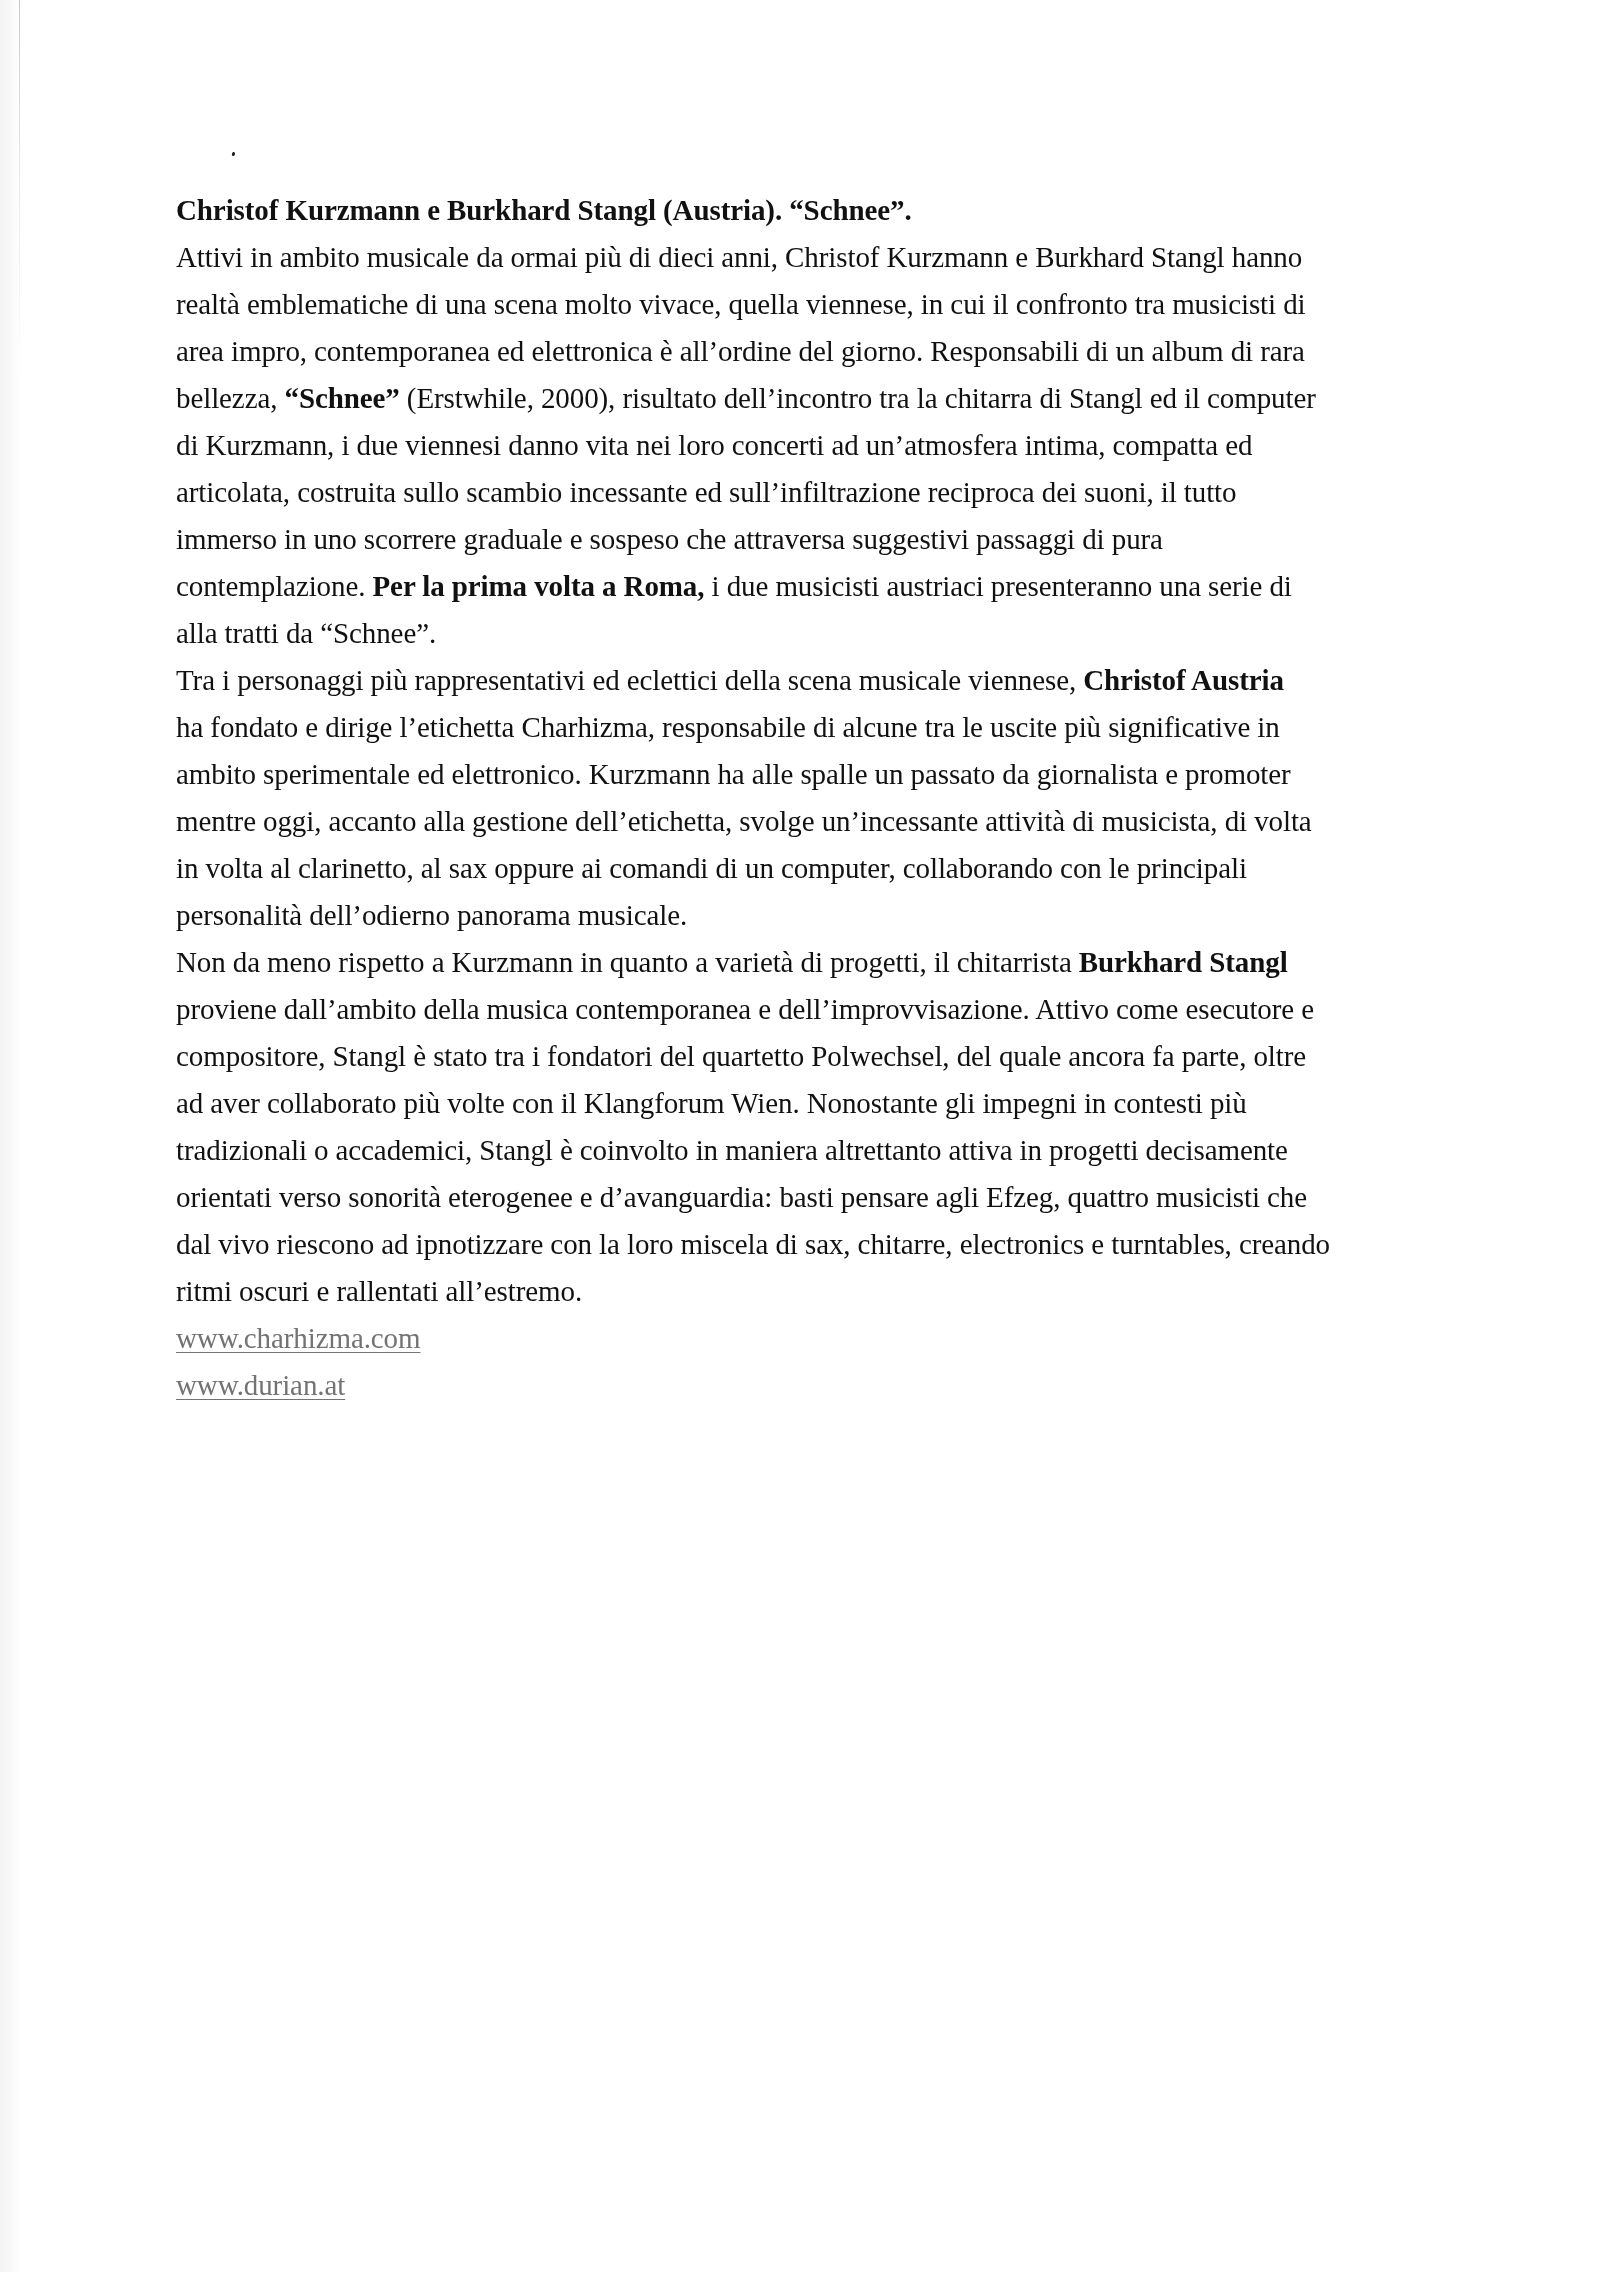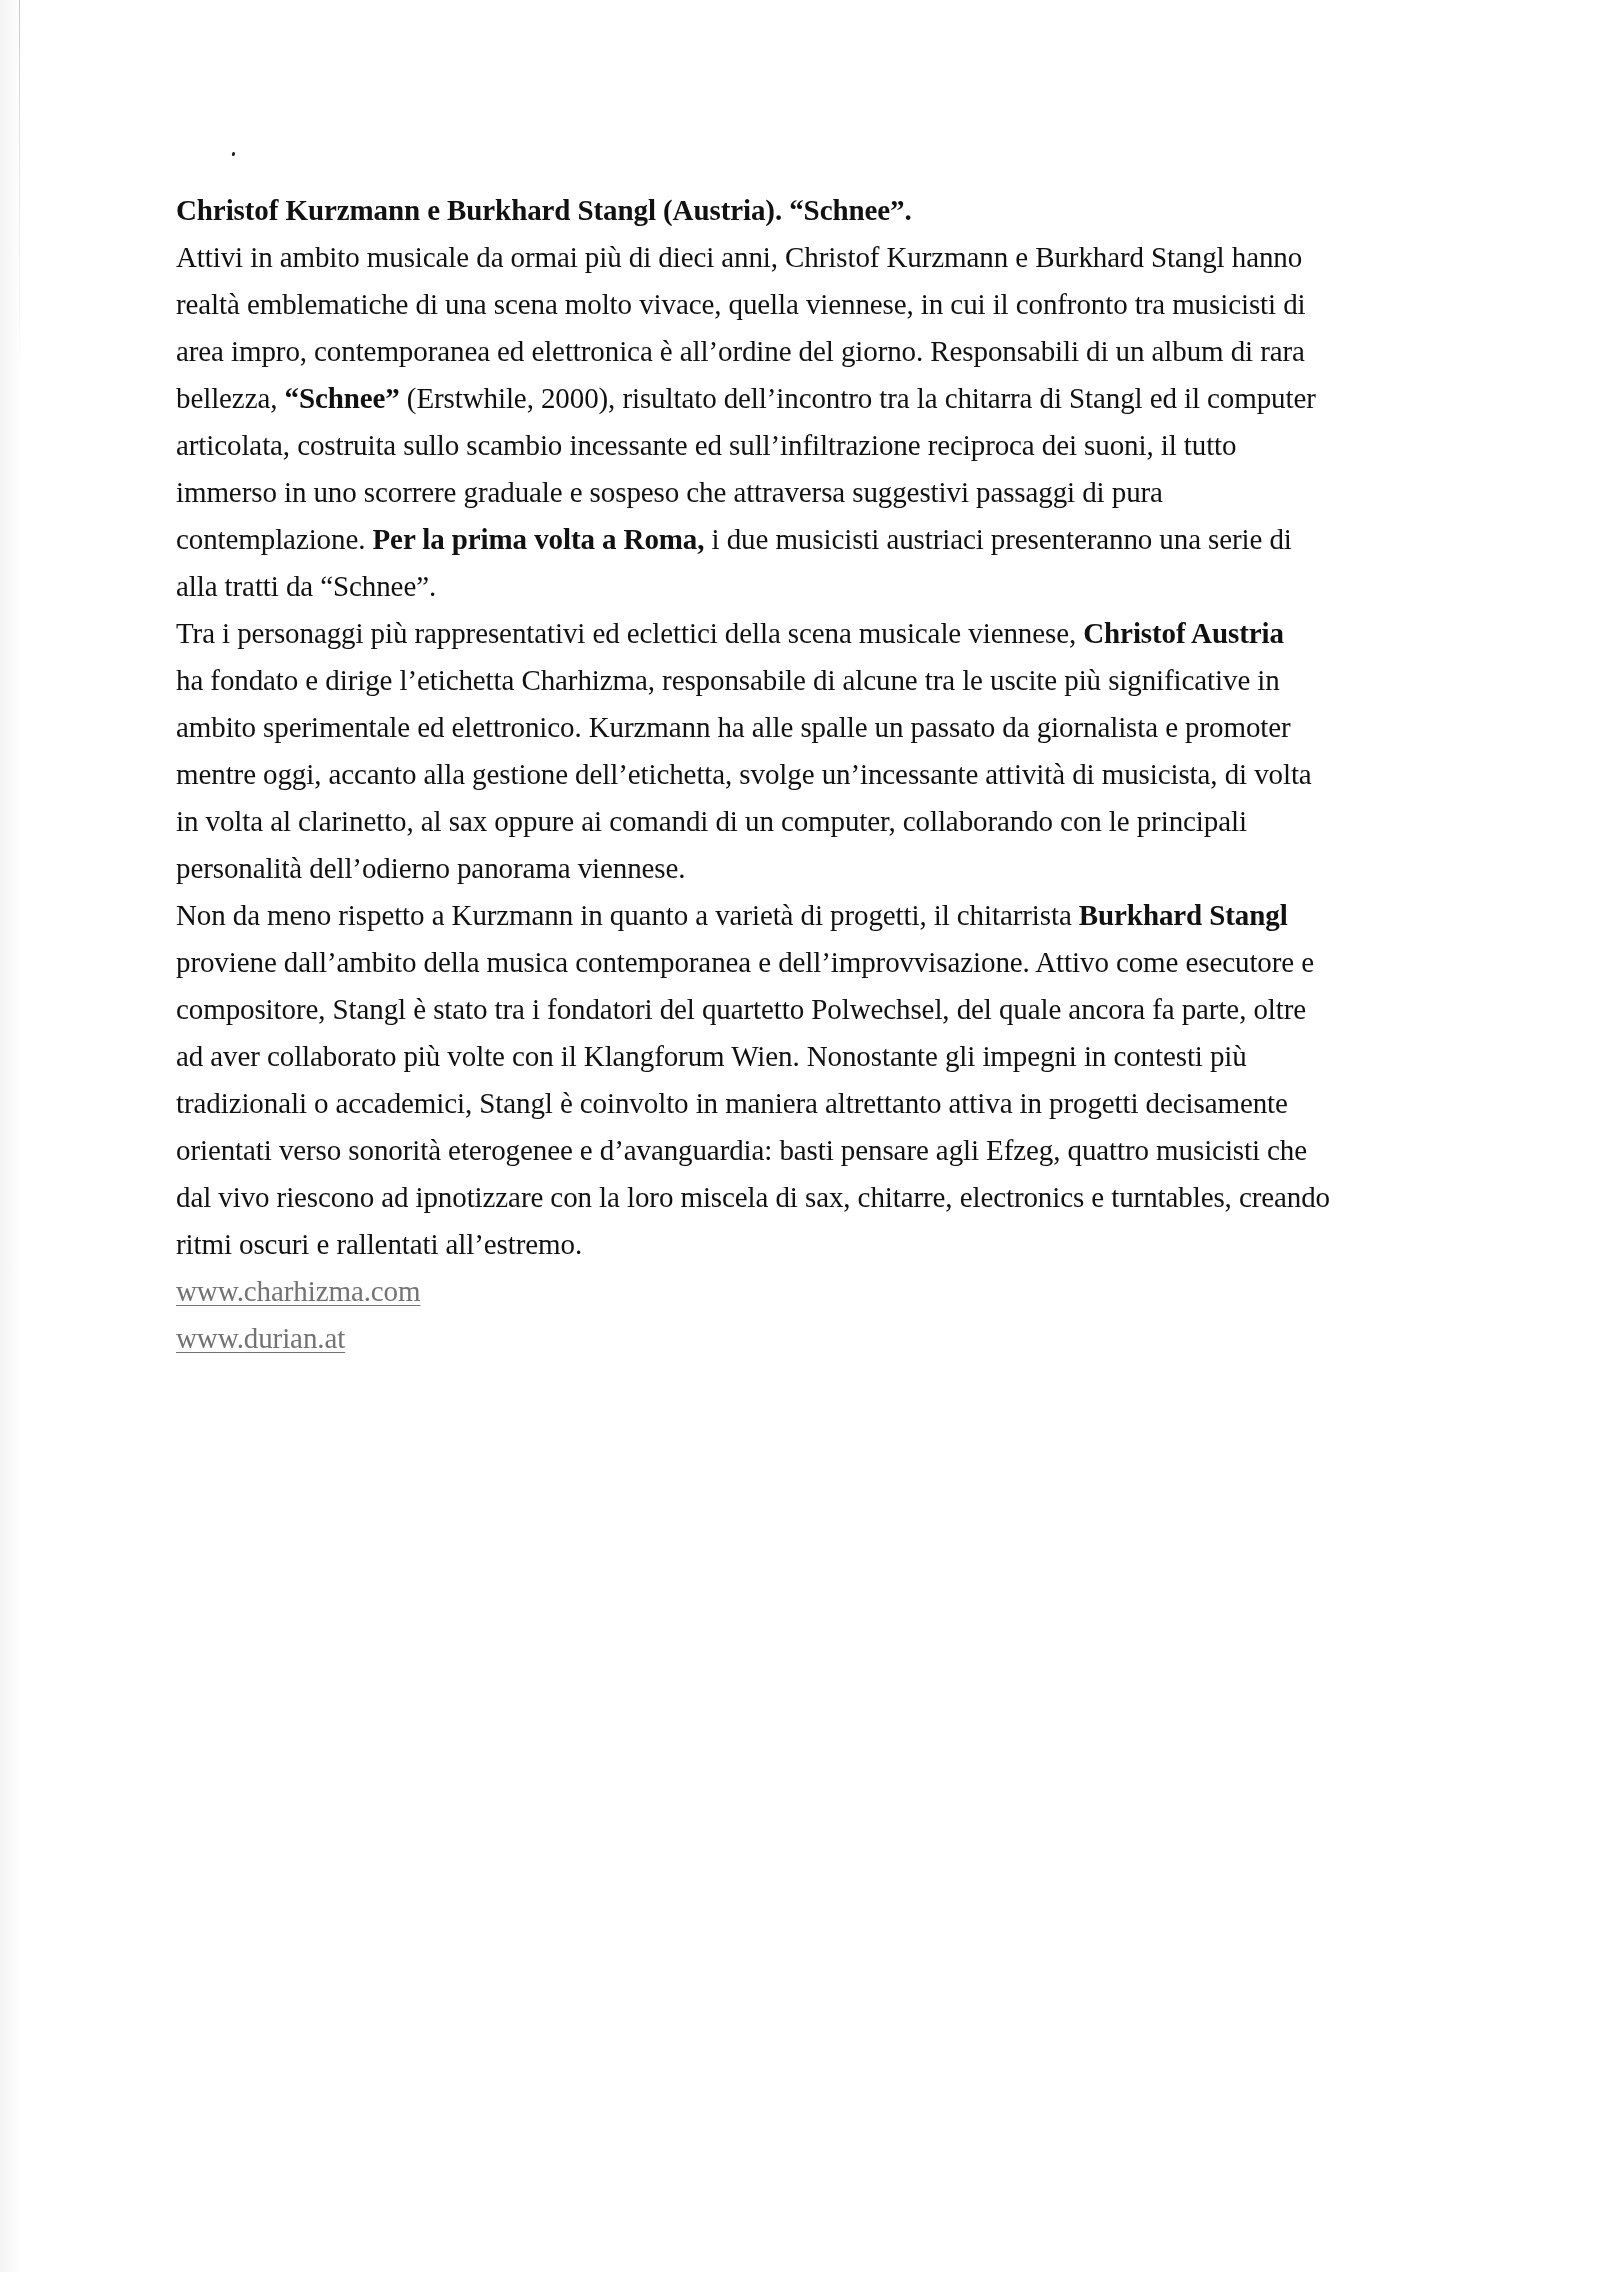--- a/index.html
+++ b/index.html
@@ -76,33 +76,34 @@
   <div class="line">
     <span class="b">Christof Kurzmann e Burkhard Stangl (Austria).</span>
     <span class="b">“Schnee”.</span>
   </div>
 
   <div>
     <span class="line">Attivi in ambito musicale da ormai più di dieci anni, Christof Kurzmann e Burkhard Stangl hanno</span>
     <span class="line">realtà emblematiche di una scena molto vivace, quella viennese, in cui il confronto tra musicisti di</span>
     <span class="line">area impro, contemporanea ed elettronica è all’ordine del giorno. Responsabili di un album di rara</span>
     <span class="line"><span>bellezza, </span><span class="b">“Schnee”</span><span> (Erstwhile, 2000), risultato dell’incontro tra la chitarra di Stangl ed il computer</span></span>
+    <span class="line">di Kurzmann, i due viennesi danno vita nei loro concerti ad un’atmosfera intima, compatta ed</span>
     <span class="line">articolata, costruita sullo scambio incessante ed sull’infiltrazione reciproca dei suoni, il tutto</span>
     <span class="line">immerso in uno scorrere graduale e sospeso che attraversa suggestivi passaggi di pura</span>
     <span class="line"><span>contemplazione. </span><span class="b">Per la prima volta a Roma,</span><span> i due musicisti austriaci presenteranno una serie di</span></span>
     <span class="line">alla tratti da “Schnee”.</span>
   </div>
 
   <div>
     <span class="line"><span>Tra i personaggi più rappresentativi ed eclettici della scena musicale viennese, </span><span class="b">Christof Austria</span></span>
     <span class="line">ha fondato e dirige l’etichetta Charhizma, responsabile di alcune tra le uscite più significative in</span>
     <span class="line">ambito sperimentale ed elettronico. Kurzmann ha alle spalle un passato da giornalista e promoter</span>
     <span class="line">mentre oggi, accanto alla gestione dell’etichetta, svolge un’incessante attività di musicista, di volta</span>
     <span class="line">in volta al clarinetto, al sax oppure ai comandi di un computer, collaborando con le principali</span>
-    <span class="line">personalità dell’odierno panorama viennese.</span>
+    <span class="line">personalità dell’odierno panorama musicale.</span>
   </div>
 
   <div>
     <span class="line"><span>Non da meno rispetto a Kurzmann in quanto a varietà di progetti, il chitarrista </span><span class="b">Burkhard Stangl</span></span>
     <span class="line">proviene dall’ambito della musica contemporanea e dell’improvvisazione. Attivo come esecutore e</span>
     <span class="line">compositore, Stangl è stato tra i fondatori del quartetto Polwechsel, del quale ancora fa parte, oltre</span>
     <span class="line">ad aver collaborato più volte con il Klangforum Wien. Nonostante gli impegni in contesti più</span>
     <span class="line">tradizionali o accademici, Stangl è coinvolto in maniera altrettanto attiva in progetti decisamente</span>
     <span class="line">orientati verso sonorità eterogenee e d’avanguardia: basti pensare agli Efzeg, quattro musicisti che</span>
     <span class="line">dal vivo riescono ad ipnotizzare con la loro miscela di sax, chitarre, electronics e turntables, creando</span>

